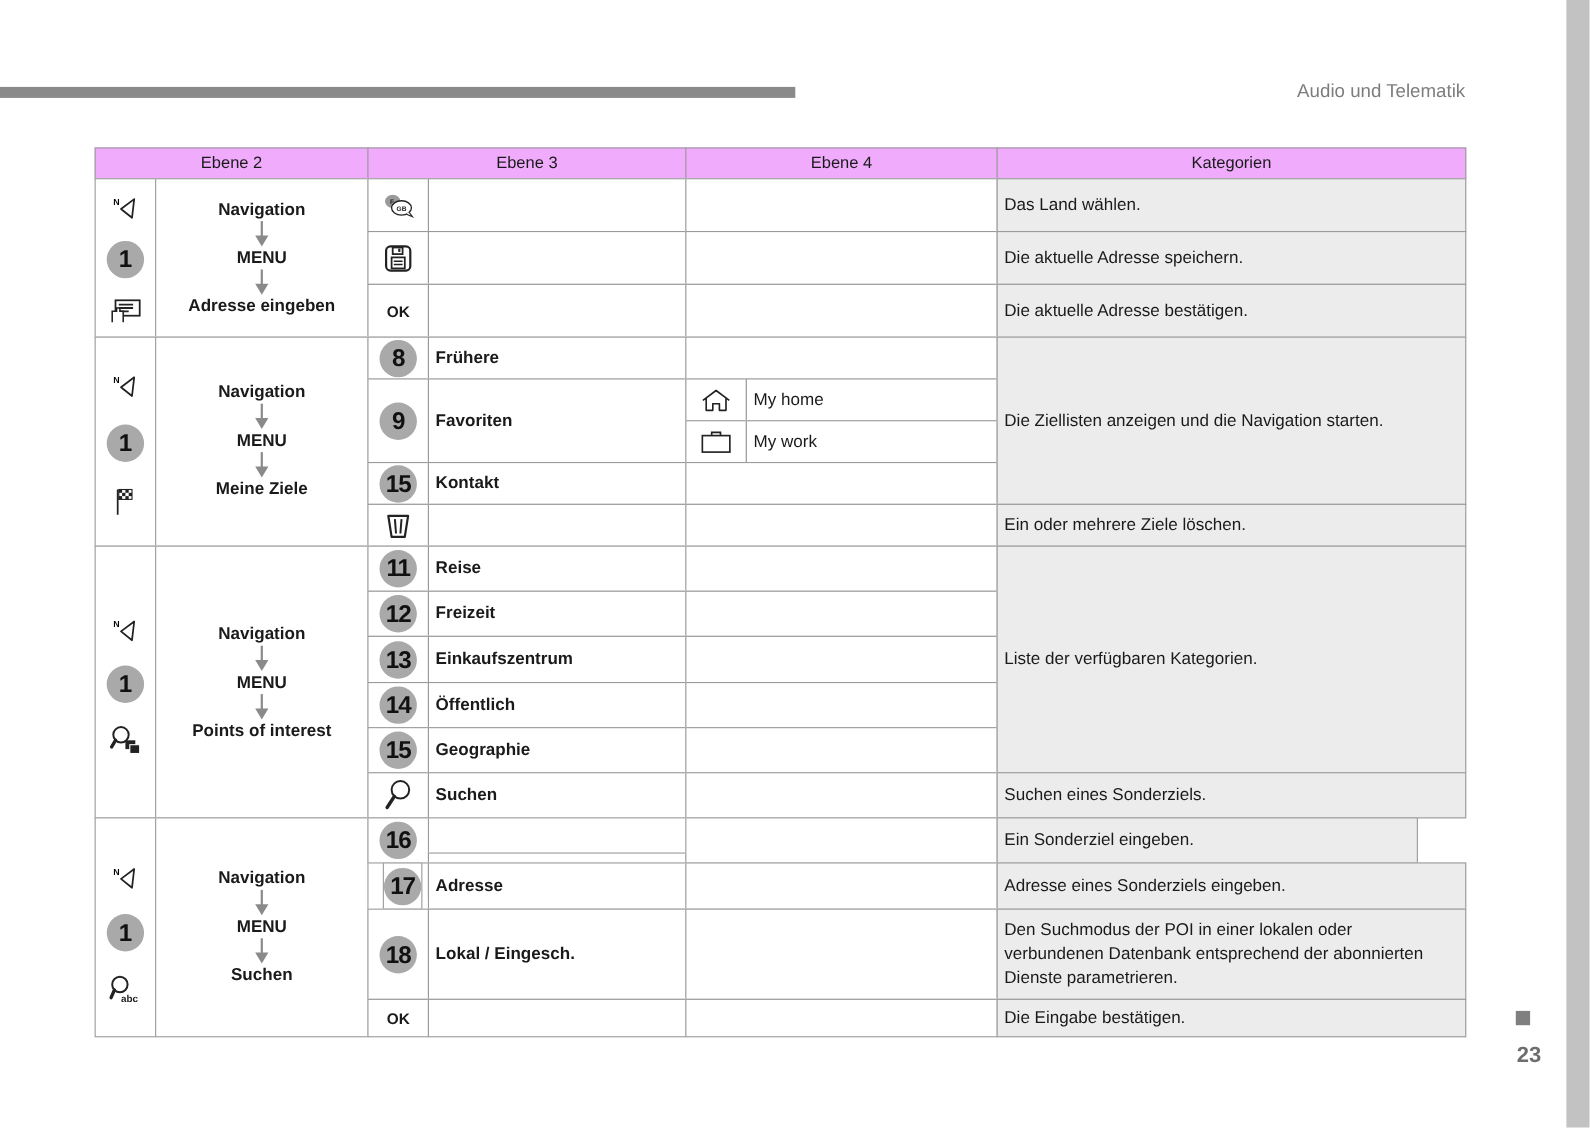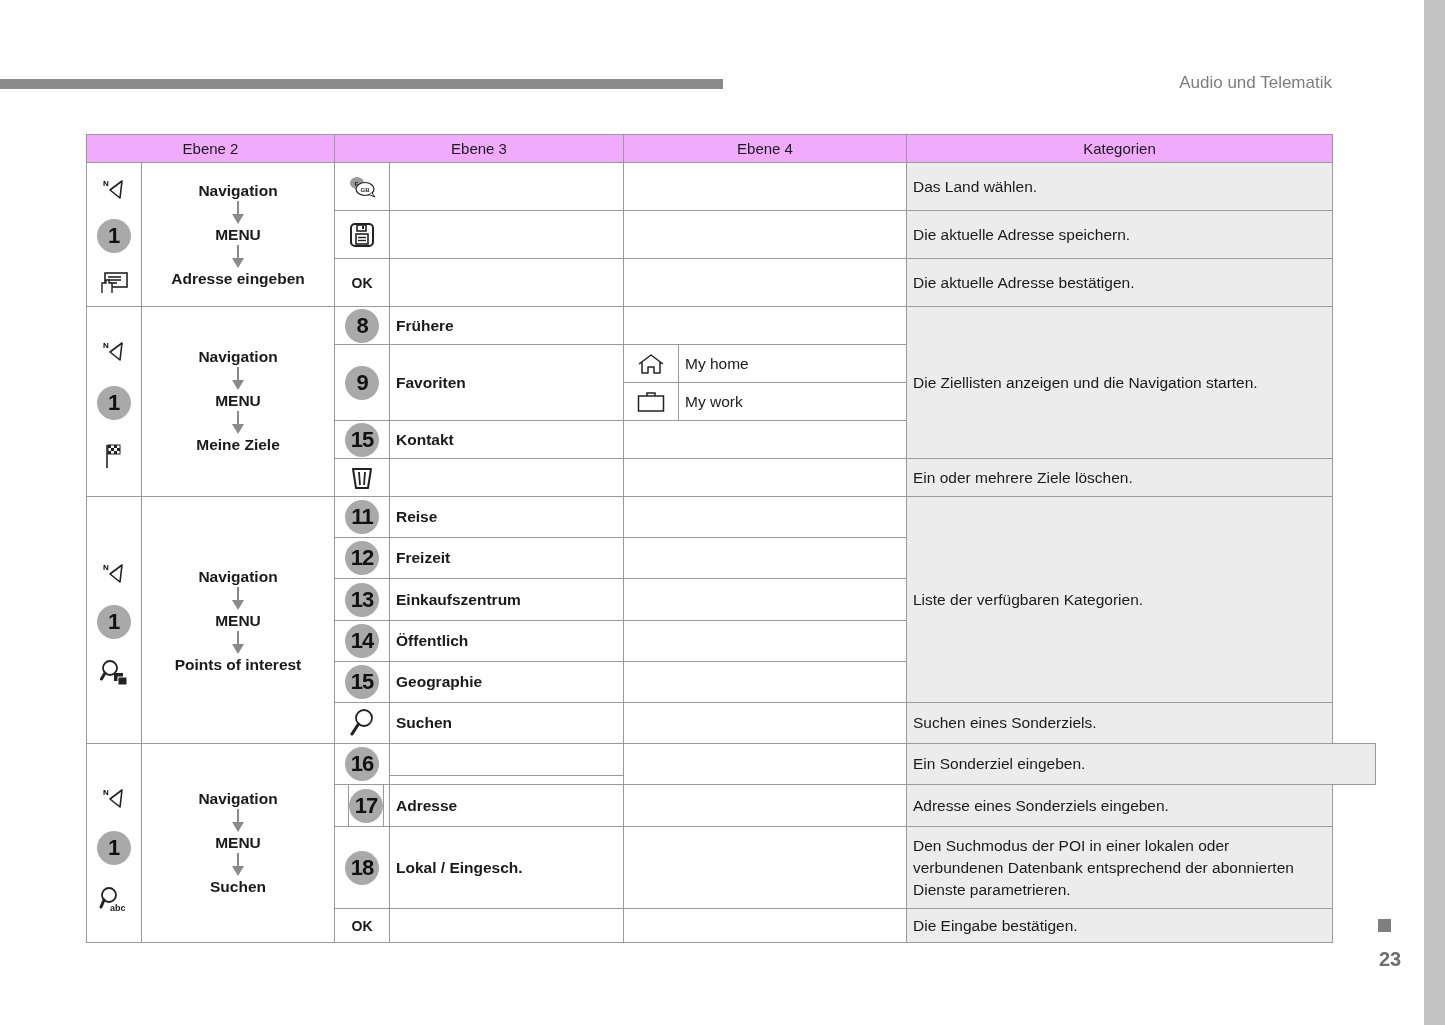--- a/index.html
+++ b/index.html
@@ -302,21 +302,21 @@
       <span class="arrow"></span>
       <span class="step">Suchen</span>
     </div>
   </div>
 
   <div class="c ic" style="left:334px;top:743px;width:56px;height:42px;">
     <span class="num">16</span>
   </div>
   <div class="c lbl" style="left:389px;top:775px;width:235px;height:42px;">POI</div>
   <div class="c sub" style="left:623px;top:743px;width:284px;height:42px;"></div>
-  <div class="c rem" style="left:906px;top:743px;width:470px;height:42px;">Ein Sonderziel eingeben.</div>
+  <div class="c rem" style="left:906px;top:743px;width:383px;height:42px;">Ein Sonderziel eingeben.</div>
 
   <div class="c ic" style="left:334px;top:784px;width:36px;height:43px;margin-left:14px;">
     <span class="num">17</span>
   </div>
   <div class="c lbl" style="left:389px;top:784px;width:235px;height:43px;">Adresse</div>
   <div class="c sub" style="left:623px;top:784px;width:284px;height:43px;"></div>
   <div class="c rem" style="left:906px;top:784px;width:427px;height:43px;">Adresse eines Sonderziels eingeben.</div>
 
   <div class="c ic" style="left:334px;top:826px;width:56px;height:83px;">
     <span class="num">18</span>

